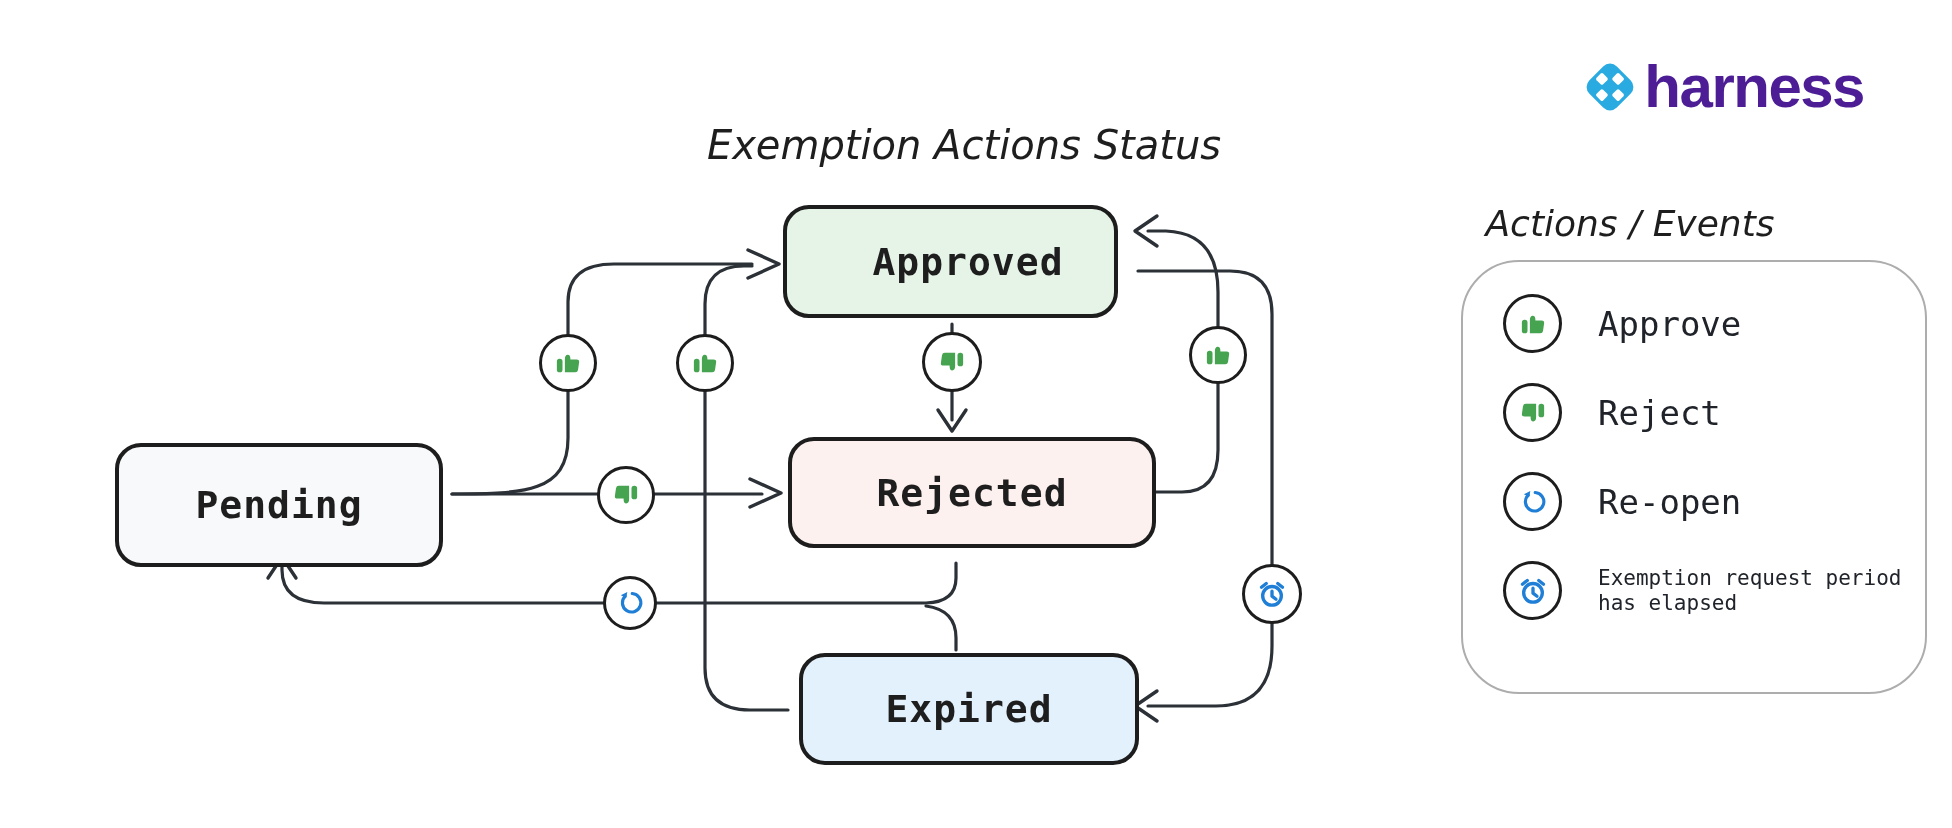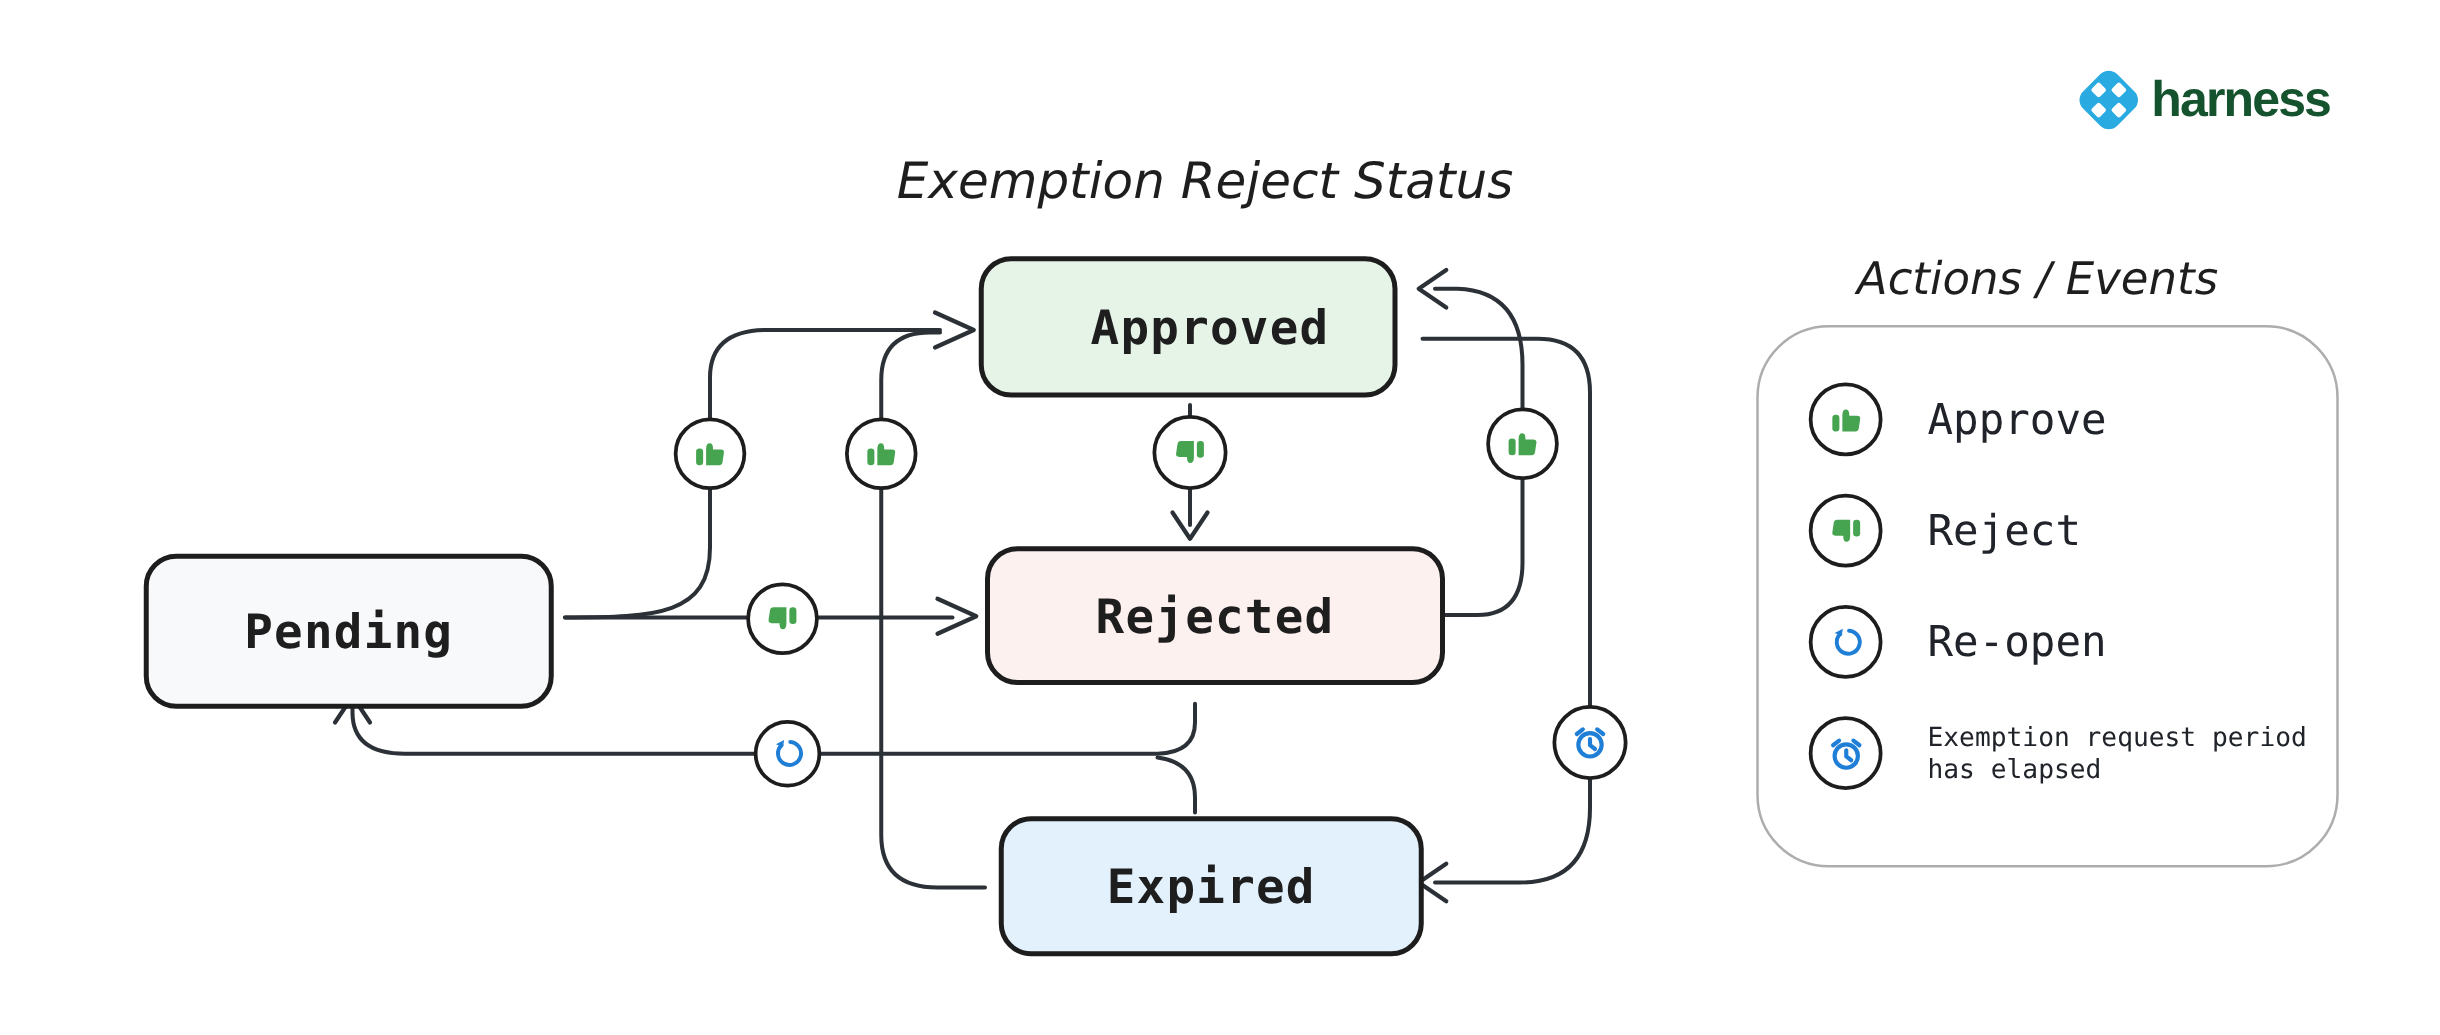--- a/index.html
+++ b/index.html
@@ -46,26 +46,26 @@
     color:#1e1e1e;
     white-space:nowrap;
     transform: translateX(-50%);
     z-index: 2;
   }
   .diagram-title { left:964px; top:122px; font-size:40px; }
   .legend-title  { left:1630px; top:203px; font-size:36px; }
 
   .legend-box {
     position:absolute;
-    left:1405px; top:260px; width:466px; height:434px;
+    left:1461px; top:260px; width:466px; height:434px;
     border: 2.5px solid #adadad;
     border-radius: 58px;
     background:#fff;
     z-index:2;
-    padding: 44px 0 0 40px;
+    padding: 32px 0 0 40px;
     display:flex; flex-direction:column; gap:30px;
   }
   .legend-row { display:flex; align-items:center; gap:36px; }
   .legend-badge {
     flex: 0 0 auto;
     width:59px; height:59px;
     background:#fff;
     border:3px solid #1d1d1d; border-radius:50%;
     display:flex; align-items:center; justify-content:center;
   }
@@ -75,21 +75,21 @@
   }
   .legend-label.small { font-size:21px; line-height:1.18; max-width:330px; }
 
   .brand {
     position:absolute; right:88px; top:52px;
     display:flex; align-items:center; gap:6px;
     z-index:2;
   }
   .brand-text {
     font-family:"Liberation Sans","DejaVu Sans",sans-serif;
-    font-weight:bold; font-size:40px; letter-spacing:-1.5px; color:#14532d;
+    font-weight:bold; font-size:60px; letter-spacing:-1.5px; color:#4c1d95;
   }
 </style>
 </head>
 <body>
 
 <div class="canvas">
 
   <svg width="0" height="0" style="position:absolute" aria-hidden="true">
     <defs>
       <g id="g-thumb-up" fill="#46a450">
@@ -176,21 +176,21 @@
     <svg width="28" height="28" viewBox="0 0 24 24">
         <use href="#g-reopen"></use>
       </svg>
   </div>
   <div class="edge-badge" style="left:1242px; top:564px; width:60px; height:60px;">
     <svg width="32" height="32" viewBox="0 0 24 24">
         <use href="#g-clock"></use>
       </svg>
   </div>
 
-  <div class="hand-title diagram-title">Exemption Reject Status</div>
+  <div class="hand-title diagram-title">Exemption Actions Status</div>
   <div class="hand-title legend-title">Actions / Events</div>
 
   <div class="legend-box">
     <div class="legend-row">
       <div class="legend-badge">
         <svg width="30" height="30" viewBox="0 0 24 24">
             <use href="#g-thumb-up"></use>
           </svg>
       </div>
       <div class="legend-label">Approve</div>

